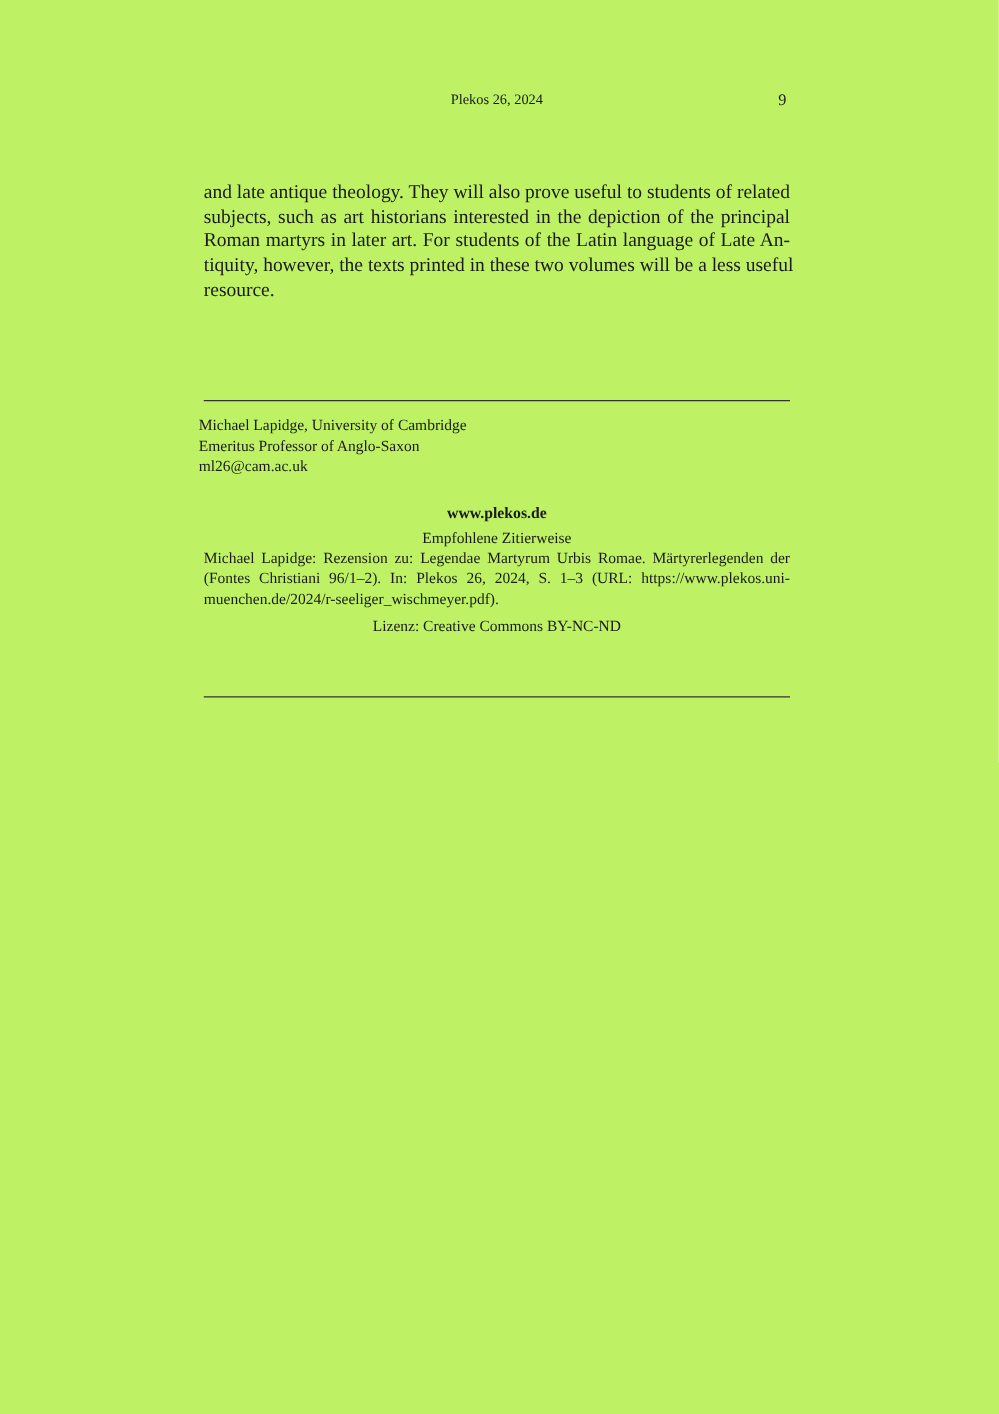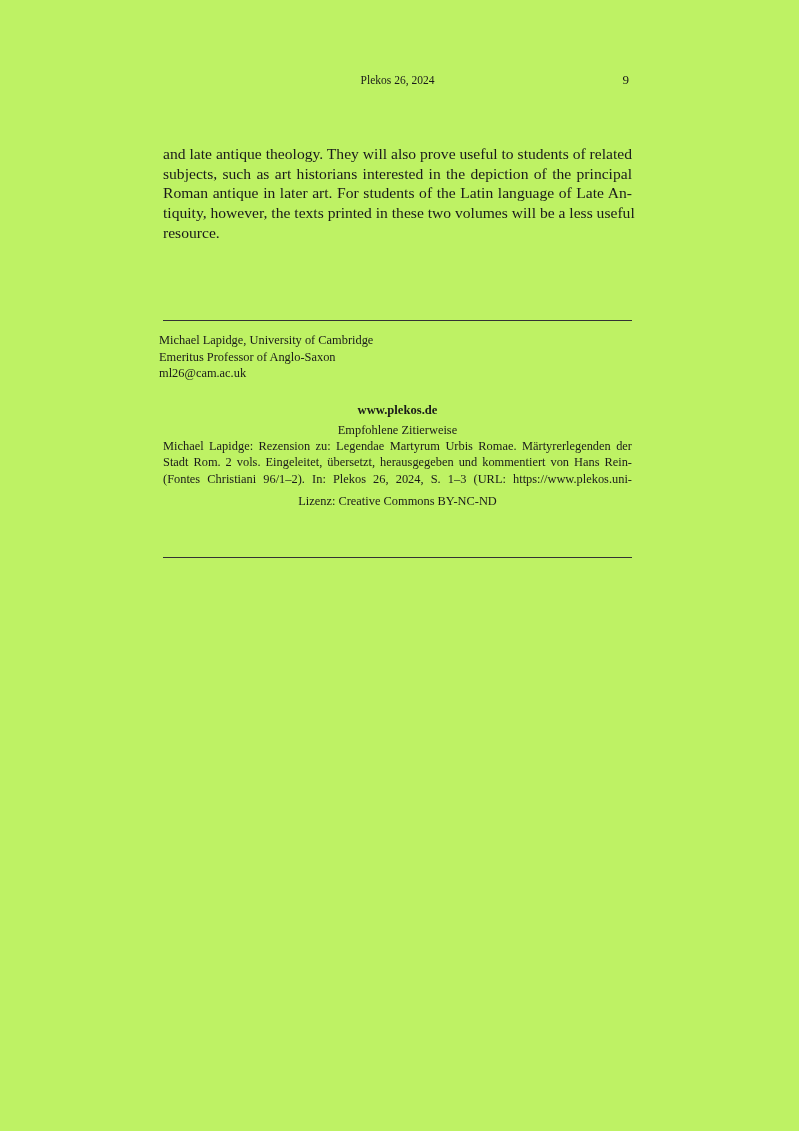--- a/index.html
+++ b/index.html
@@ -119,37 +119,37 @@
 <div class="page">
 
   <div class="running-head">
     <span class="journal">Plekos 26, 2024</span>
     <span class="page-num">9</span>
   </div>
 
   <div class="body-text">
     <span class="line">and late antique theology. They will also prove useful to students of related</span>
     <span class="line">subjects, such as art historians interested in the depiction of the principal</span>
-    <span class="line">Roman antique in later art. For students of the Latin language of Late An-</span>
+    <span class="line">Roman martyrs in later art. For students of the Latin language of Late An-</span>
     <span class="line">tiquity, however, the texts printed in these two volumes will be a less useful</span>
     <span class="line last">resource.</span>
   </div>
 
   <div class="rule top"></div>
 
   <div class="author-block">
     <div>Michael Lapidge, University of Cambridge</div>
     <div>Emeritus Professor of Anglo-Saxon</div>
     <div>ml26@cam.ac.uk</div>
   </div>
 
   <div class="citation-block">
     <div class="site">www.plekos.de</div>
     <div class="heading">Empfohlene Zitierweise</div>
     <span class="line">Michael Lapidge: Rezension zu: Legendae Martyrum Urbis Romae. Märtyrerlegenden der</span>
-    <span class="line">Stadt Rom. 2 vols. Eingeleitet, übersetzt, herausgegeben und kommentiert von Hans Rein-</span>
     <span class="line">(Fontes Christiani 96/1–2). In: Plekos 26, 2024, S. 1–3 (URL: https://www.plekos.uni-</span>
+    <span class="line last">muenchen.de/2024/r-seeliger_wischmeyer.pdf).</span>
     <div class="license">Lizenz: Creative Commons BY-NC-ND</div>
   </div>
 
   <div class="rule bottom"></div>
 
 </div>
 
 </body></html>

